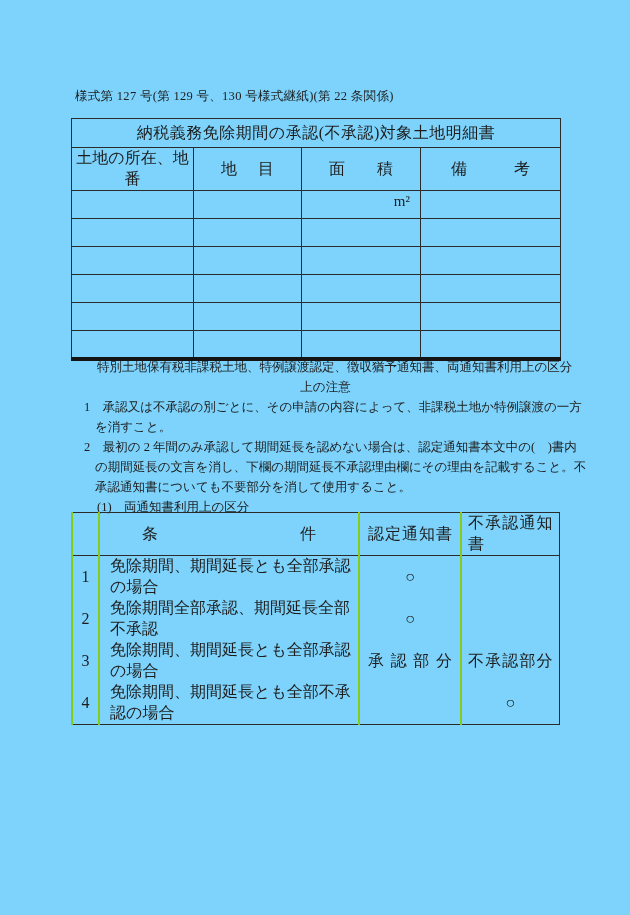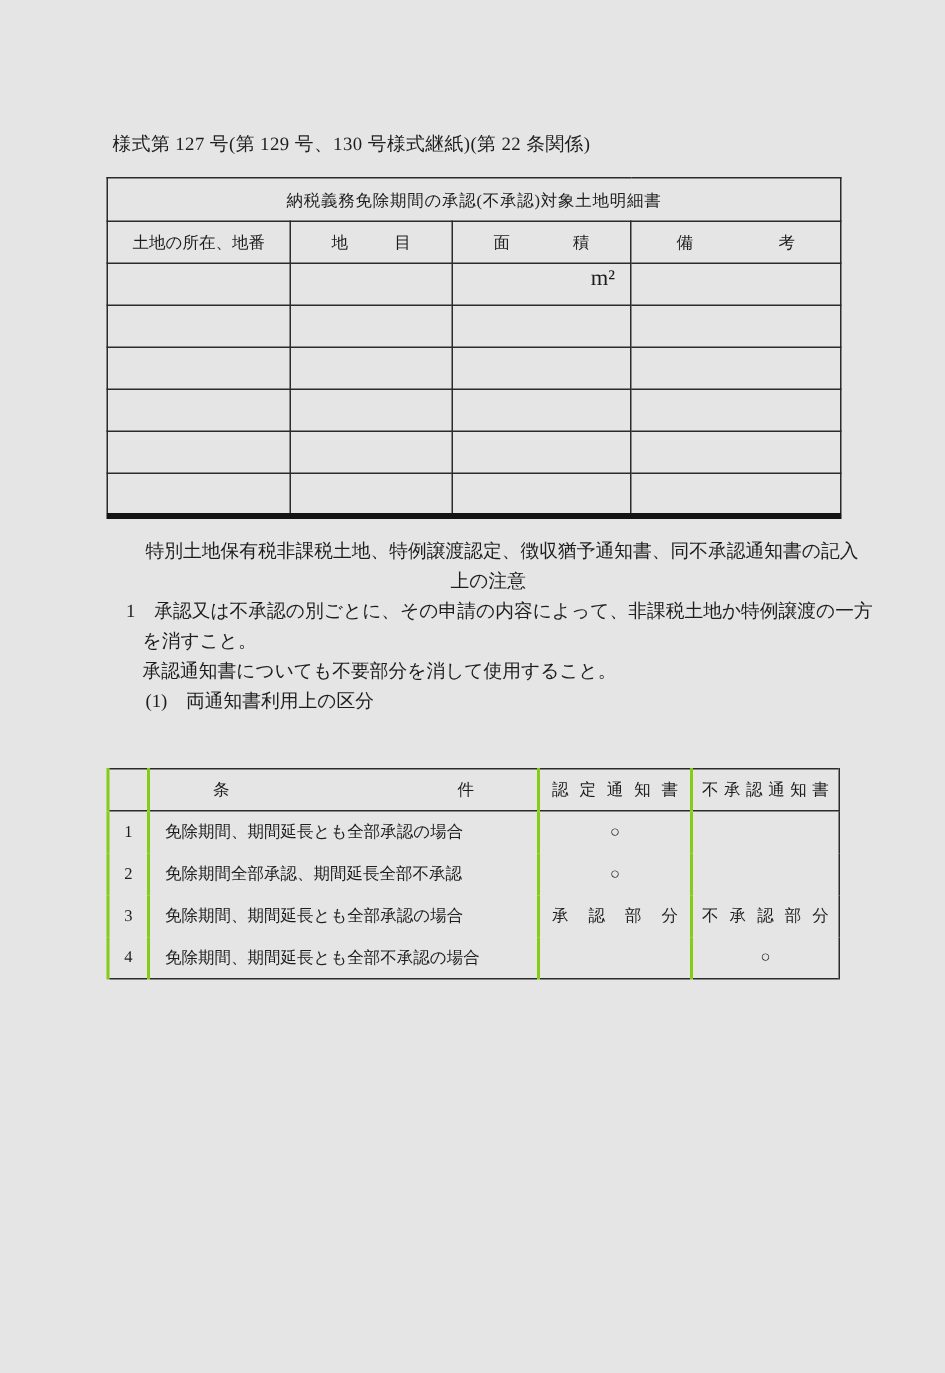--- a/index.html
+++ b/index.html
@@ -2,29 +2,29 @@
 <html><head>
 <meta charset="utf-8">
 <style>
   * { box-sizing: border-box; margin: 0; padding: 0; }
   html, body { background: #ffffff; }
   body {
     width: 630px; height: 915px;
     font-family: "Liberation Serif", "DejaVu Serif", serif;
     color: #1d1d1d;
   }
-  .page { position: relative; width: 630px; height: 915px; background: #e5e5e5; overflow: hidden; }
+  .page { position: relative; width: 630px; height: 915px; background: #7dd3fc; overflow: hidden; }
 
   .form-no {
     position: absolute; left: 75px; top: 88px;
     font-size: 12.5px; letter-spacing: 0.3px; white-space: nowrap;
   }
 
   table { border-collapse: collapse; position: absolute; table-layout: fixed; }
-  td { font-size: 11px; vertical-align: middle; overflow: hidden; }
+  td { font-size: 16px; vertical-align: middle; overflow: hidden; }
 
   
   .t1 { left: 71px; top: 118px; width: 489px; border: 1px solid #2b2b2b; border-bottom: 4px solid #141414; }
   .t1 td { border: 1px solid #2b2b2b; }
   .t1 .title-cell { height: 29px; text-align: center; letter-spacing: 0.5px; }
   .t1 .hdr td { height: 28px; }
   .t1 .row td { height: 28px; }
   .t1 .unit { text-align: right; vertical-align: top; font-size: 15px; padding: 2px 10px 0 0; }
 
   
@@ -110,24 +110,26 @@
       <tr class="row">
         <td></td>
           <td></td>
           <td></td>
           <td></td>
       </tr>
     </tbody>
   </table>
 
   <div class="notes">
-    <div class="i27">特別土地保有税非課税土地、特例譲渡認定、徴収猶予通知書、同不承認通知書の記入</div>
+    <div class="i27">特別土地保有税非課税土地、特例譲渡認定、徴収猶予通知書、両通知書利用上の区分</div>
     <div class="i15">上の注意</div>
     <div class="i14">1　承認又は不承認の別ごとに、その申請の内容によって、非課税土地か特例譲渡の一方</div>
     <div class="i25">を消すこと。</div>
+    <div class="i14">2　最初の 2 年間のみ承認して期間延長を認めない場合は、認定通知書本文中の(　)書内</div>
+    <div class="i25">の期間延長の文言を消し、下欄の期間延長不承認理由欄にその理由を記載すること。不</div>
     <div class="i25">承認通知書についても不要部分を消して使用すること。</div>
     <div class="i27">(1)　両通知書利用上の区分</div>
   </div>
 
   <table class="t2">
     <colgroup>
       <col style="width:27px">
         <col style="width:260px">
         <col style="width:102px">
         <col style="width:98px">

